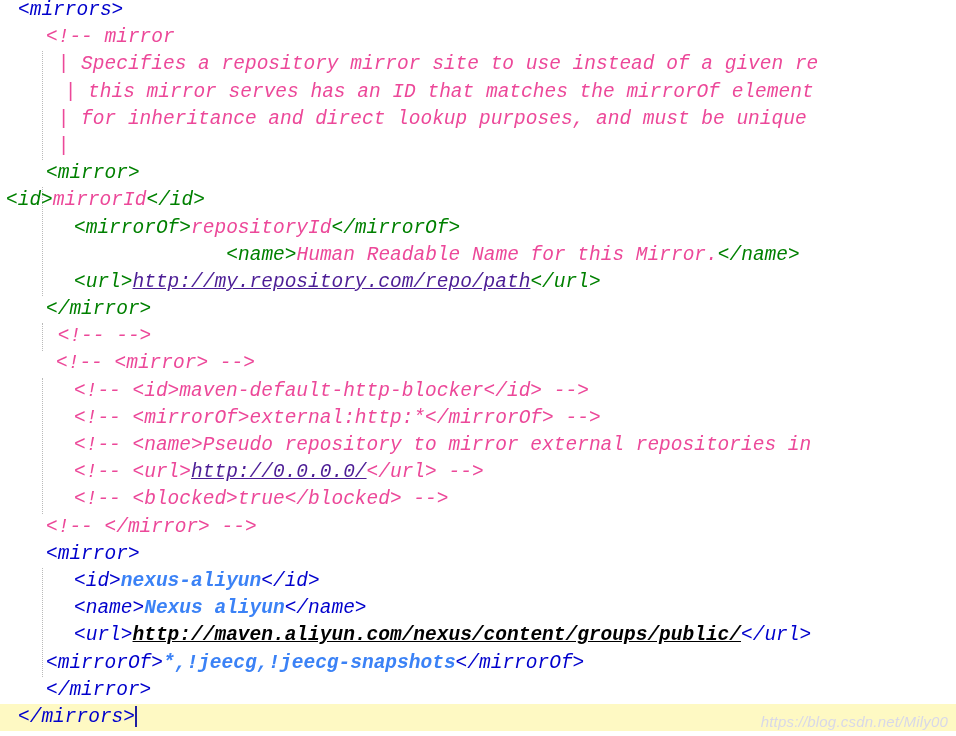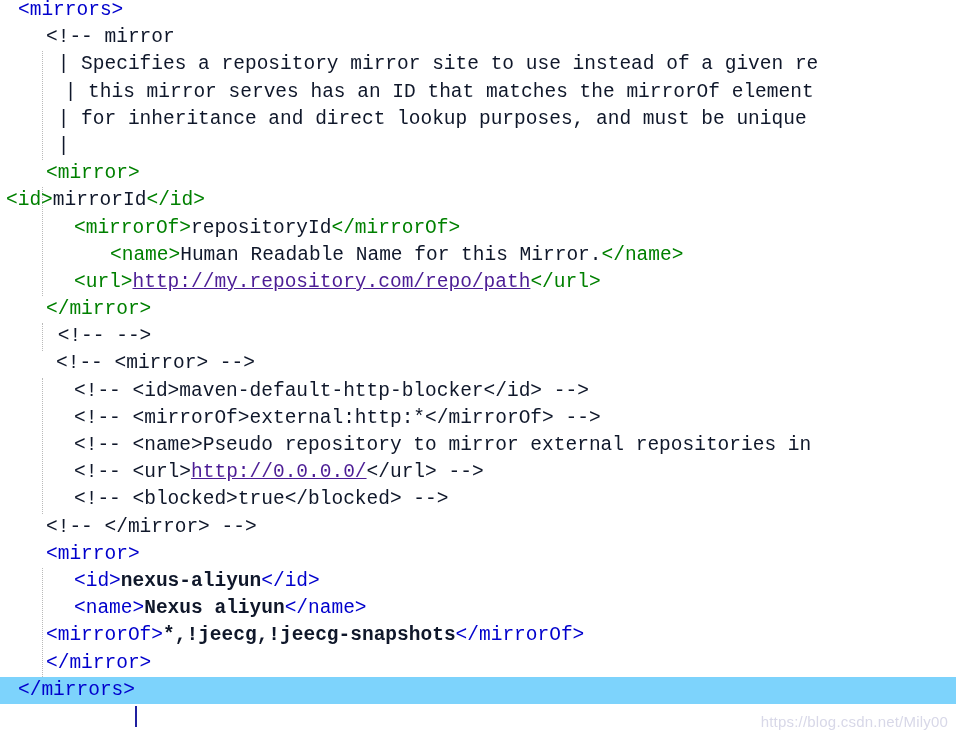--- a/index.html
+++ b/index.html
@@ -14,49 +14,50 @@
     overflow: hidden;
     font-family: "Liberation Mono", "DejaVu Sans Mono", monospace;
   }
 
   #editor {
     position: relative;
     width: 956px;
     height: 736px;
     overflow: hidden;
     background: #ffffff;
+    font-style: italic;
   }
 
   
   .code-line {
     position: relative;
     height: 27.2px;
     line-height: 27.2px;
     font-size: 19.5px;
     white-space: pre;
     letter-spacing: 0px;
     color: #008000;
     box-sizing: border-box;
   }
   .code-line.current {
-    background: #7dd3fc;
+    background: #fef9c3;
   }
 
   .line-text {
     position: relative;
     display: inline-block;
     white-space: pre;
     padding-left: 6px;
   }
 
   
   .t-tag      { color: #0000cc; }          
   .t-tag-g    { color: #008000; }          
-  .t-val      { color: #0f172a; font-weight: bold; }
-  .t-comment  { color: #0f172a; }
+  .t-val      { color: #3b82f6; font-weight: bold; }
+  .t-comment  { color: #ec4899; }
   .t-url-b    { color: #000000; font-weight: bold; text-decoration: underline; }
   .t-url-g    { color: #4c1d95; text-decoration: underline; }
 
   
   .guide {
     position: absolute;
     width: 1px;
     border-left: 1px dotted #b9b9b9;
   }
 
@@ -95,34 +96,35 @@
   <div id="lines" style="position: absolute; left: 0px; top: -3px; width: 100%;">
       <div class="code-line" style="padding-left: 12px;"><span class="line-text"><span class="t-tag">&lt;mirrors&gt;</span></span></div>
       <div class="code-line" style="padding-left: 40px;"><span class="line-text"><span class="t-comment">&lt;!-- mirror</span></span></div>
       <div class="code-line" style="padding-left: 40px;"><span class="line-text"><span class="t-comment"> | Specifies a repository mirror site to use instead of a given re</span></span></div>
       <div class="code-line" style="padding-left: 40px; margin-left: 7px;"><span class="line-text"><span class="t-comment"> | this mirror serves has an ID that matches the mirrorOf element </span></span></div>
       <div class="code-line" style="padding-left: 40px;"><span class="line-text"><span class="t-comment"> | for inheritance and direct lookup purposes, and must be unique </span></span></div>
       <div class="code-line" style="padding-left: 40px;"><span class="line-text"><span class="t-comment"> |</span></span></div>
       <div class="code-line" style="padding-left: 40px;"><span class="line-text"><span class="t-tag-g">&lt;mirror&gt;</span></span></div>
       <div class="code-line" style=""><span class="line-text"><span class="t-tag-g">&lt;id&gt;</span><span class="t-comment">mirrorId</span><span class="t-tag-g">&lt;/id&gt;</span></span></div>
       <div class="code-line" style="padding-left: 68px;"><span class="line-text"><span class="t-tag-g">&lt;mirrorOf&gt;</span><span class="t-comment">repositoryId</span><span class="t-tag-g">&lt;/mirrorOf&gt;</span></span></div>
-      <div class="code-line" style="padding-left: 104px;"><span class="line-text"><span class="t-tag-g">&lt;name&gt;</span><span class="t-comment">Human Readable Name for this Mirror.</span><span class="t-tag-g">&lt;/name&gt;</span></span></div>
+      <div class="code-line" style="padding-left: 64px; text-align: center;"><span class="line-text"><span class="t-tag-g">&lt;name&gt;</span><span class="t-comment">Human Readable Name for this Mirror.</span><span class="t-tag-g">&lt;/name&gt;</span></span></div>
       <div class="code-line" style="padding-left: 68px;"><span class="line-text"><span class="t-tag-g">&lt;url&gt;</span><span class="t-url-g">http://my.repository.com/repo/path</span><span class="t-tag-g">&lt;/url&gt;</span></span></div>
       <div class="code-line" style="padding-left: 40px;"><span class="line-text"><span class="t-tag-g">&lt;/mirror&gt;</span></span></div>
       <div class="code-line" style="padding-left: 40px;"><span class="line-text"><span class="t-comment"> &lt;!-- --&gt;</span></span></div>
       <div class="code-line" style="padding-left: 50px;"><span class="line-text"><span class="t-comment">&lt;!-- &lt;mirror&gt; --&gt;</span></span></div>
       <div class="code-line" style="padding-left: 68px;"><span class="line-text"><span class="t-comment">&lt;!-- &lt;id&gt;maven-default-http-blocker&lt;/id&gt; --&gt;</span></span></div>
       <div class="code-line" style="padding-left: 68px;"><span class="line-text"><span class="t-comment">&lt;!-- &lt;mirrorOf&gt;external:http:*&lt;/mirrorOf&gt; --&gt;</span></span></div>
       <div class="code-line" style="padding-left: 68px;"><span class="line-text"><span class="t-comment">&lt;!-- &lt;name&gt;Pseudo repository to mirror external repositories in</span></span></div>
       <div class="code-line" style="padding-left: 68px;"><span class="line-text"><span class="t-comment">&lt;!-- &lt;url&gt;</span><span class="t-url-g">http://0.0.0.0/</span><span class="t-comment">&lt;/url&gt; --&gt;</span></span></div>
       <div class="code-line" style="padding-left: 68px;"><span class="line-text"><span class="t-comment">&lt;!-- &lt;blocked&gt;true&lt;/blocked&gt; --&gt;</span></span></div>
       <div class="code-line" style="padding-left: 40px;"><span class="line-text"><span class="t-comment">&lt;!-- &lt;/mirror&gt; --&gt;</span></span></div>
       <div class="code-line" style="padding-left: 40px;"><span class="line-text"><span class="t-tag">&lt;mirror&gt;</span></span></div>
       <div class="code-line" style="padding-left: 68px;"><span class="line-text"><span class="t-tag">&lt;id&gt;</span><span class="t-val">nexus-aliyun</span><span class="t-tag">&lt;/id&gt;</span></span></div>
       <div class="code-line" style="padding-left: 68px;"><span class="line-text"><span class="t-tag">&lt;name&gt;</span><span class="t-val">Nexus aliyun</span><span class="t-tag">&lt;/name&gt;</span></span></div>
+      <div class="code-line" style="padding-left: 68px;"><span class="line-text"><span class="t-tag">&lt;url&gt;</span><span class="t-url-b">http://maven.aliyun.com/nexus/content/groups/public/</span><span class="t-tag">&lt;/url&gt;</span></span></div>
       <div class="code-line" style="padding-left: 40px;"><span class="line-text"><span class="t-tag">&lt;mirrorOf&gt;</span><span class="t-val">*,!jeecg,!jeecg-snapshots</span><span class="t-tag">&lt;/mirrorOf&gt;</span></span></div>
       <div class="code-line" style="padding-left: 40px;"><span class="line-text"><span class="t-tag">&lt;/mirror&gt;</span></span></div>
       <div class="code-line current" style="padding-left: 12px;"><span class="line-text"><span class="t-tag">&lt;/mirrors&gt;</span></span></div>
     </div>
   <div id="caret-holder">
       <div class="caret" style="left: 135.031px; top: 705.875px; height: 21.2px;"></div>
     </div>
 
   <div class="watermark">https://blog.csdn.net/Mily00</div>
 </div>

